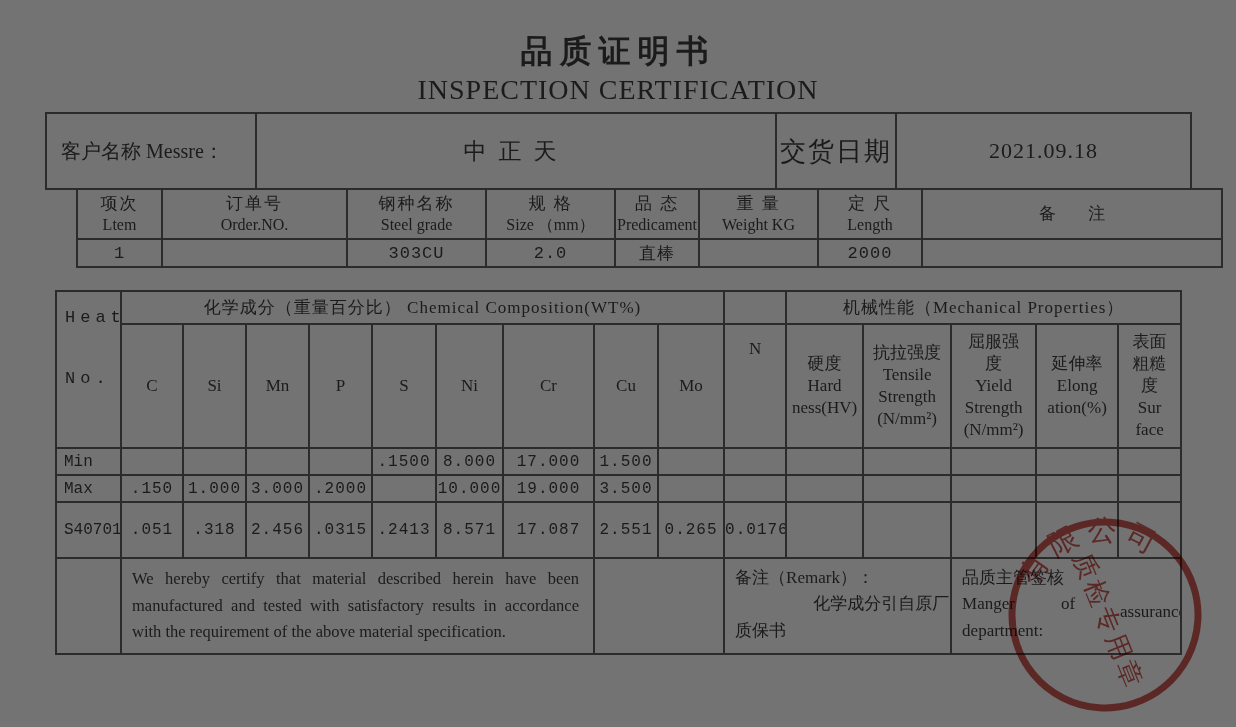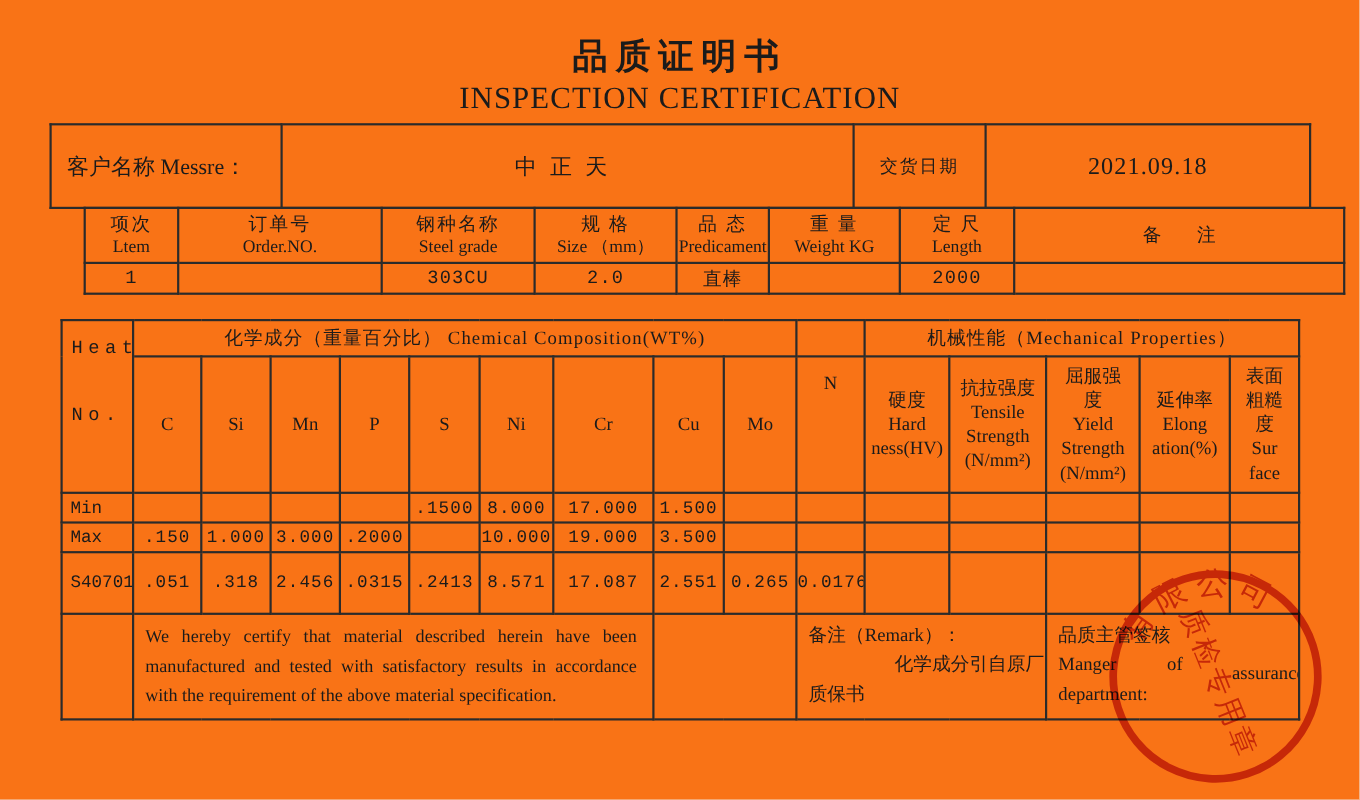--- a/index.html
+++ b/index.html
@@ -1,40 +1,40 @@
 <!DOCTYPE html>
 <html><head>
 <meta charset="utf-8">
 <style>
   html,body{margin:0;padding:0;}
   body{background:#e8e8e8;}
   .page{
     position:relative;width:1236px;height:727px;margin:0 auto;
-    background:#f97316;overflow:hidden;color:#1b1b1b;
+    background:#737373;overflow:hidden;color:#1b1b1b;
     font-family:"Liberation Serif","DejaVu Serif",serif;
   }
 
   .title-zh{
     position:absolute;top:30px;left:0;width:100%;text-align:center;
     font-size:32px;font-weight:600;letter-spacing:7px;
   }
   .title-en{
     position:absolute;top:74px;left:0;width:100%;text-align:center;
     font-size:28px;font-weight:400;letter-spacing:1px;
   }
 
   table{border-collapse:collapse;table-layout:fixed;}
   td,th{border:2px solid #2b2b2b;padding:0;overflow:hidden;font-weight:normal;vertical-align:middle;text-align:center;}
 
   
   .t1a{position:absolute;left:45px;top:112px;width:1145px;}
   .t1a td{height:74px;}
   .cell-customer-label{text-align:left;padding-left:14px;font-size:20px;}
-  .cell-customer-value{font-size:20px;letter-spacing:12px;}
-  .cell-date-label{font-size:16px;letter-spacing:2px;}
+  .cell-customer-value{font-size:23px;letter-spacing:12px;}
+  .cell-date-label{font-size:26px;letter-spacing:2px;}
   .cell-date-value{font-size:22px;letter-spacing:1px;}
 
   .t1b{position:absolute;left:45px;top:188px;width:1145px;margin-left:31px;}
   .t1b tr.hdr td{height:48px;}
   .t1b tr.val td{height:26px;font-size:17px;}
   .h2zh{font-size:17px;letter-spacing:2px;line-height:1.25;}
   .h2en{font-size:16px;line-height:1.25;font-family:"Liberation Serif","DejaVu Serif",serif;}
   .wide-ls{letter-spacing:14px;text-indent:14px;}
 
   

